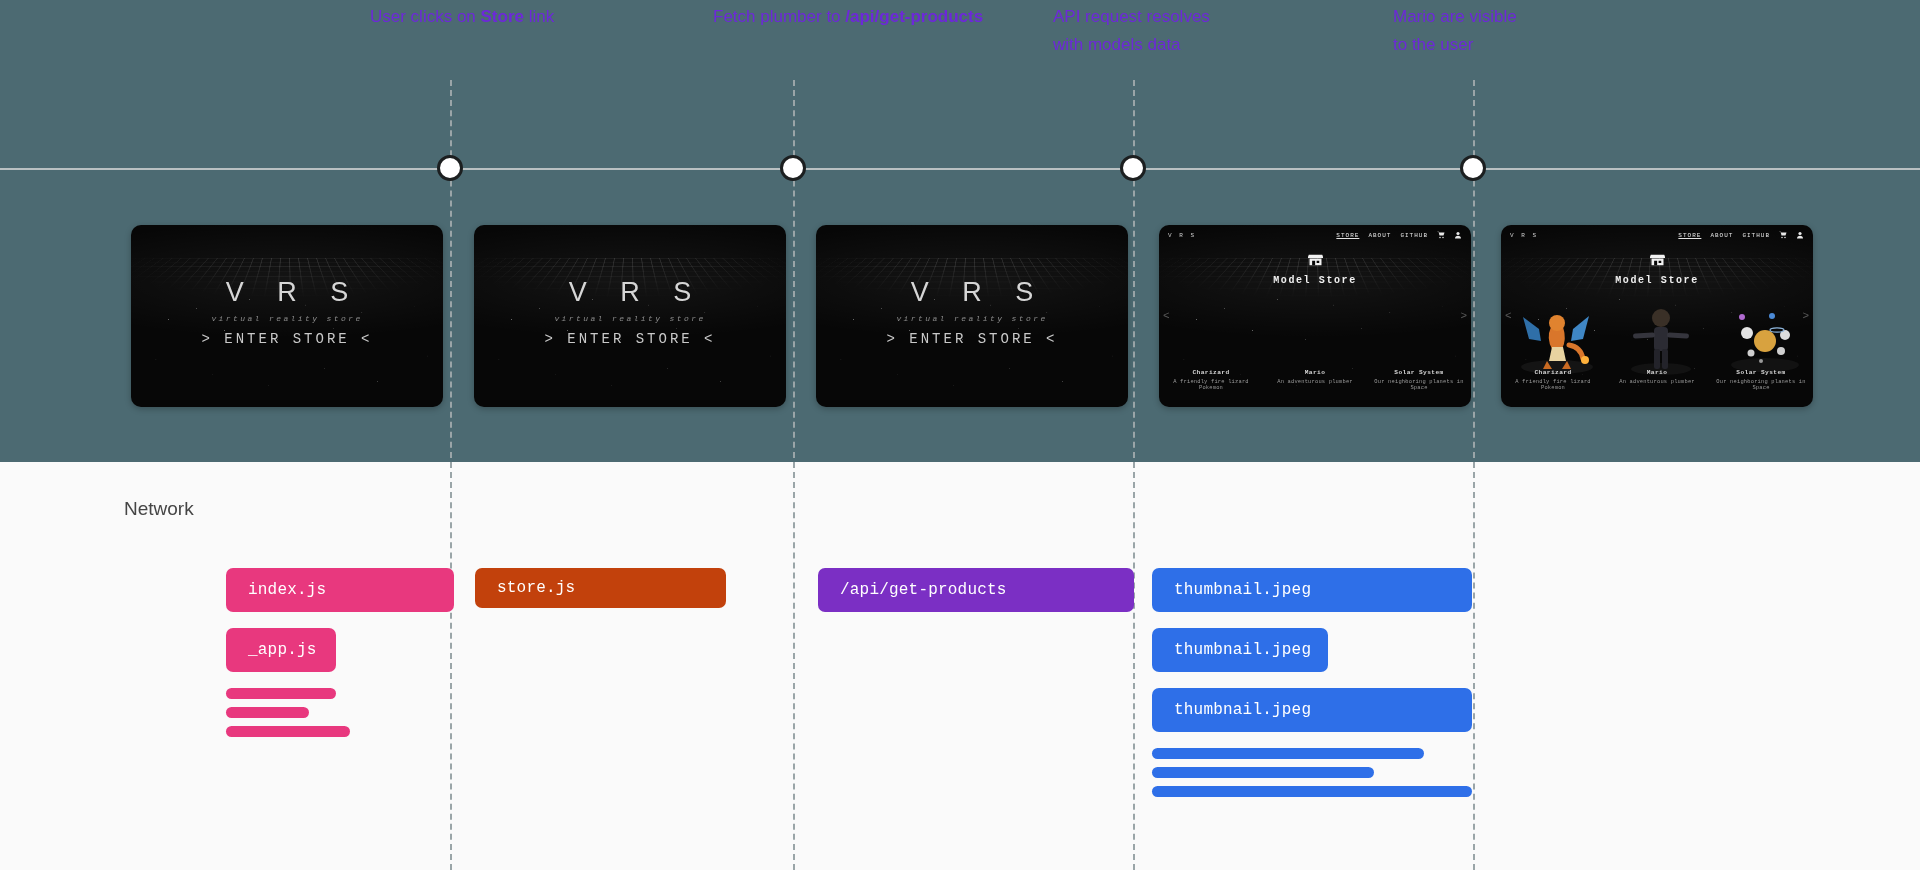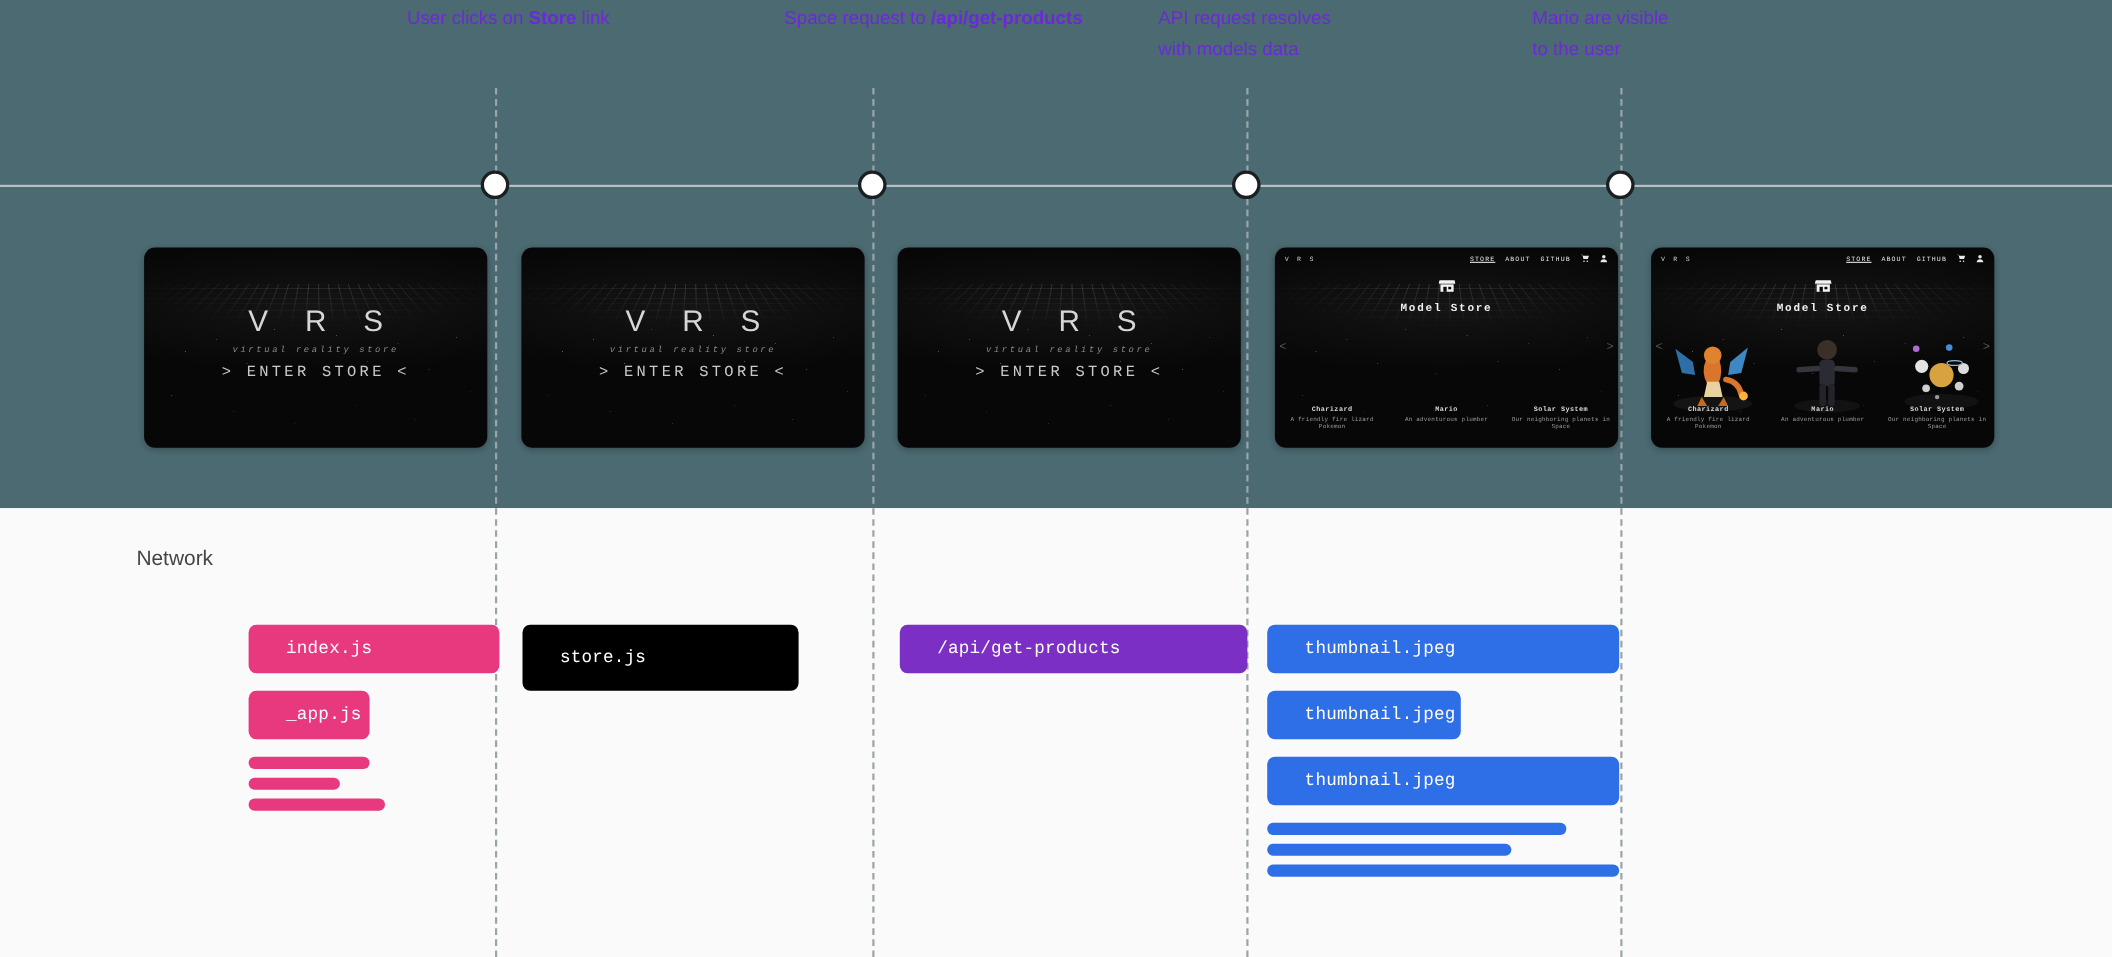--- a/index.html
+++ b/index.html
@@ -241,21 +241,21 @@
     color: #454545;
     z-index: 3;
   }
 
   .bar {
     position: absolute;
     height: 44px;
     border-radius: 7px;
     display: flex;
     align-items: center;
-    padding-left: 34px;
+    padding-left: 22px;
     color: #ffffff;
     font-family: "Liberation Mono", monospace;
     font-size: 16px;
     letter-spacing: .2px;
     z-index: 3;
   }
   .stub {
     position: absolute;
     height: 11px;
     border-radius: 6px;
@@ -275,21 +275,21 @@
       <div class="guide" style="left: 450px;"></div>
       <div class="guide" style="left: 793px;"></div>
       <div class="guide" style="left: 1133px;"></div>
       <div class="guide" style="left: 1473px;"></div>
     </div>
   <div id="captions">
       <div class="caption" style="left: 370px; top: 3px;">
         <div><span>User clicks on </span><span style="font-weight: bold;">Store</span><span> link</span></div>
       </div>
       <div class="caption" style="left: 713px; top: 3px;">
-        <div><span>Space request to </span><span style="font-weight: bold;">/api/get-products</span></div>
+        <div><span>Fetch plumber to </span><span style="font-weight: bold;">/api/get-products</span></div>
       </div>
       <div class="caption" style="left: 1053px; top: 3px;">
         <div><span>API request resolves</span></div>
         <div><span>with models data</span></div>
       </div>
       <div class="caption" style="left: 1393px; top: 3px;">
         <div><span>Mario are visible</span></div>
         <div><span>to the user</span></div>
       </div>
     </div>
@@ -439,21 +439,21 @@
          <div class="product-desc">Our neighboring planets in Space</div>
        </div>
         </div>
       </div>
     </div>
 
   <div class="network-label">Network</div>
   <div id="bars">
       <div class="bar" style="left: 226px; top: 568px; width: 228px; height: 44px; background: rgb(232, 56, 126);">index.js</div>
       <div class="bar" style="left: 226px; top: 628px; width: 110px; height: 44px; background: rgb(232, 56, 126);">_app.js</div>
-      <div class="bar" style="left: 475px; top: 568px; width: 251px; height: 60px; background: #000000;">store.js</div>
+      <div class="bar" style="left: 475px; top: 568px; width: 251px; height: 40px; background: #c2410c;">store.js</div>
       <div class="bar" style="left: 818px; top: 568px; width: 316px; height: 44px; background: rgb(123, 47, 196);">/api/get-products</div>
       <div class="bar" style="left: 1152px; top: 568px; width: 320px; height: 44px; background: rgb(46, 111, 232);">thumbnail.jpeg</div>
       <div class="bar" style="left: 1152px; top: 628px; width: 176px; height: 44px; background: rgb(46, 111, 232);">thumbnail.jpeg</div>
       <div class="bar" style="left: 1152px; top: 688px; width: 320px; height: 44px; background: rgb(46, 111, 232);">thumbnail.jpeg</div>
       <div class="stub" style="left: 226px; top: 688px; width: 110px; background: rgb(232, 56, 126);"></div>
       <div class="stub" style="left: 226px; top: 707px; width: 83px; background: rgb(232, 56, 126);"></div>
       <div class="stub" style="left: 226px; top: 726px; width: 124px; background: rgb(232, 56, 126);"></div>
       <div class="stub" style="left: 1152px; top: 748px; width: 272px; background: rgb(46, 111, 232);"></div>
       <div class="stub" style="left: 1152px; top: 767px; width: 222px; background: rgb(46, 111, 232);"></div>
       <div class="stub" style="left: 1152px; top: 786px; width: 320px; background: rgb(46, 111, 232);"></div>

